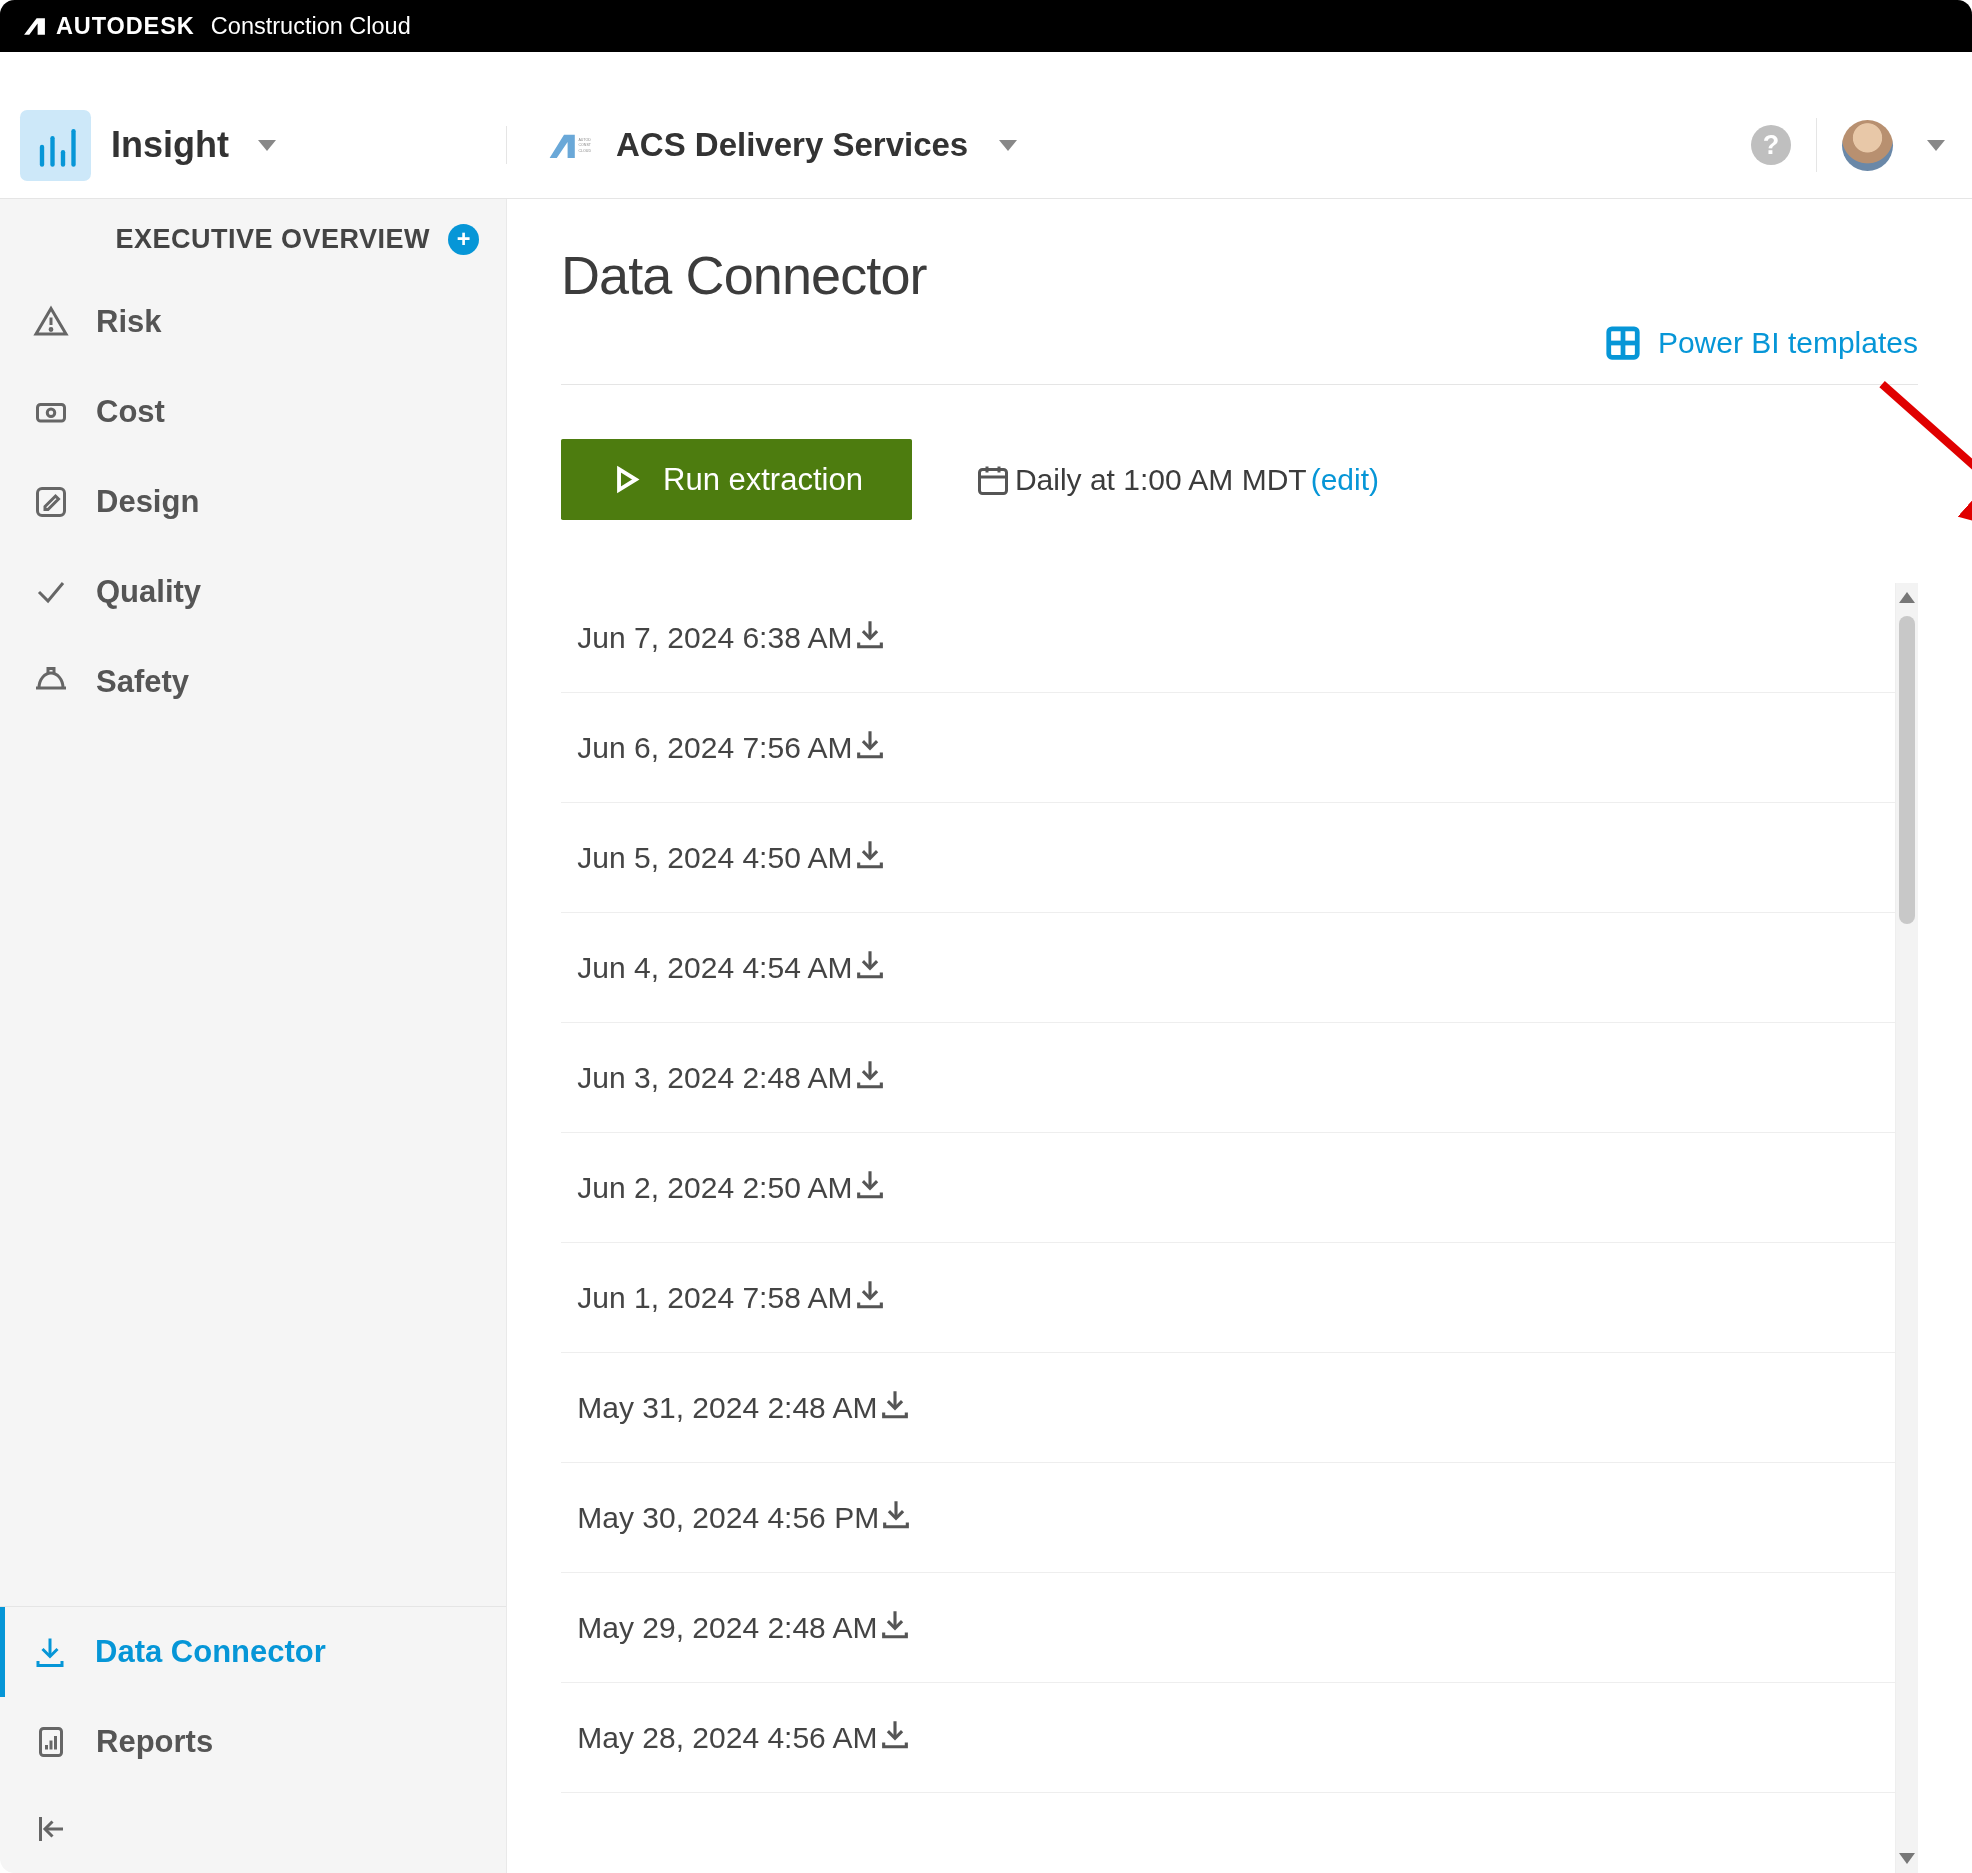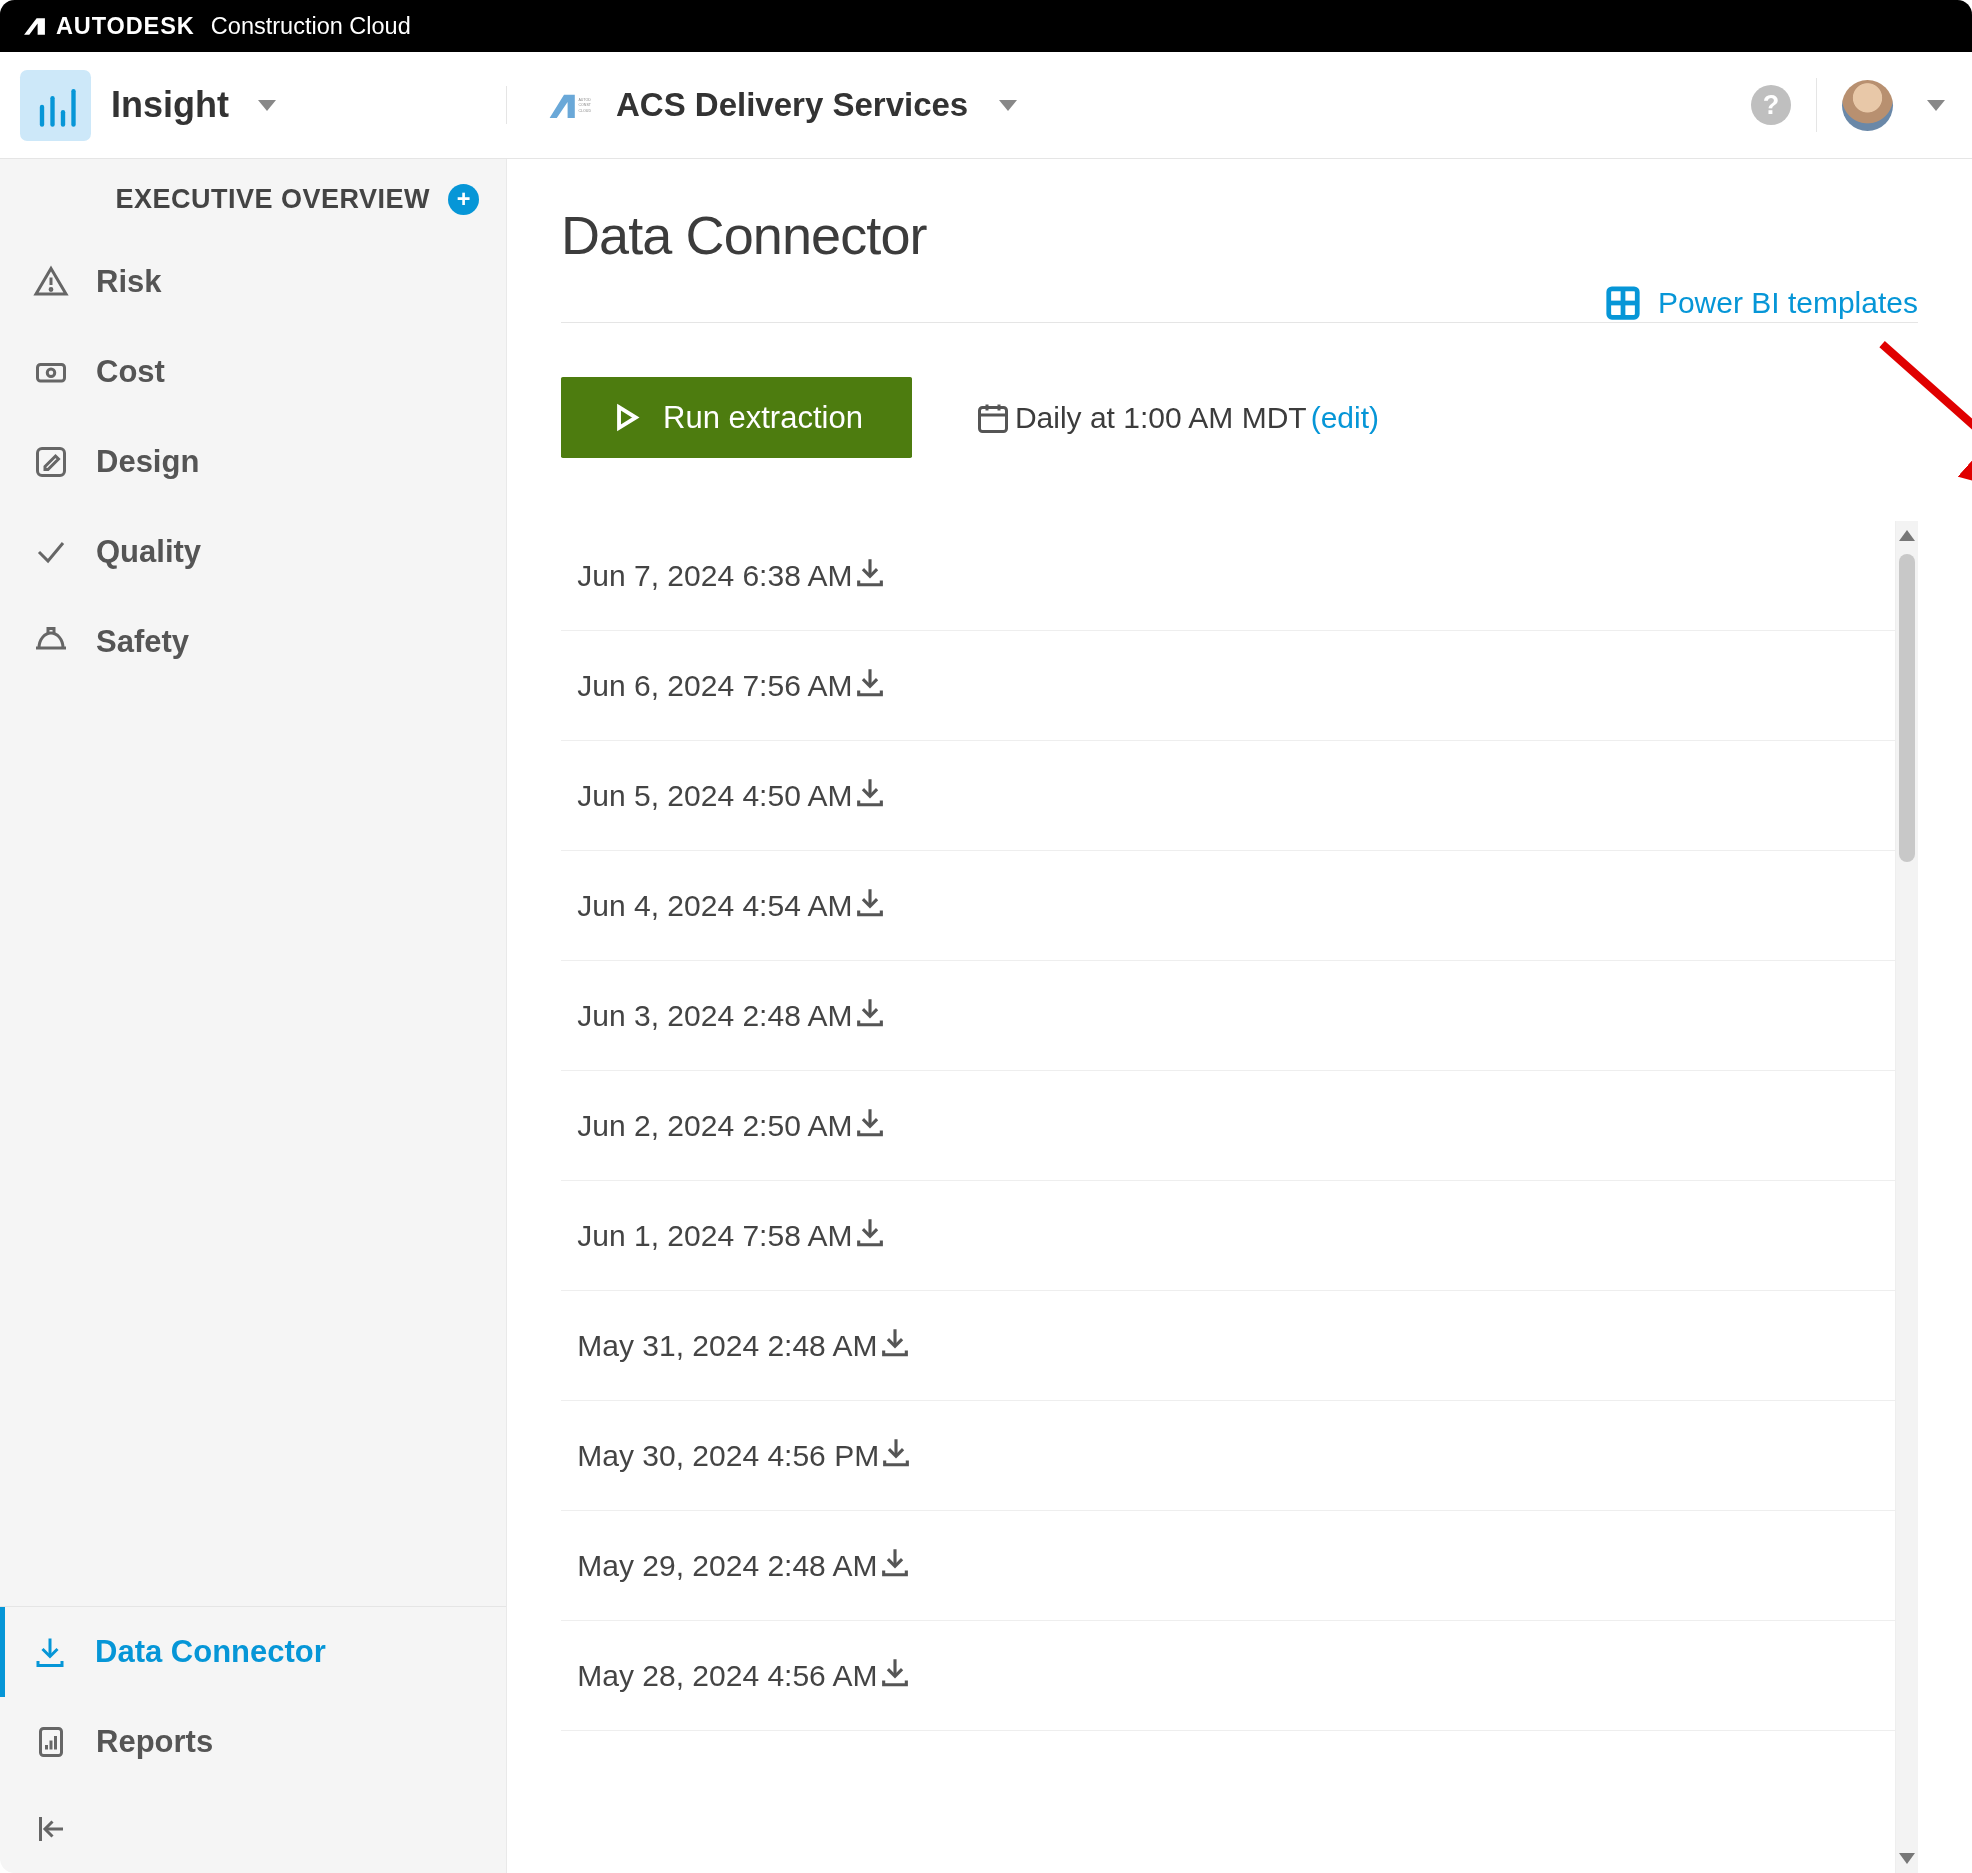--- a/index.html
+++ b/index.html
@@ -7,21 +7,21 @@
   .app { width: 100%; height: 100%; display: flex; flex-direction: column; border-radius: 14.5px; overflow: hidden; }
 
   
   .brandbar { background: #000; color: #fff; height: 52px; display: flex; align-items: center; padding: 0 22px; font-size: 23.5px; font-weight: 400; }
   .brandbar .brand-logo { display: inline-flex; align-items: center; gap: 9px; }
   .brandbar .brand-logo svg { width: 25px; height: 25px; }
   .brandbar .brand-strong { font-weight: 700; letter-spacing: 0.9px; }
   .brandbar .brand-light { font-weight: 400; margin-left: 7.2px; }
 
   
-  .header { height: 107px; display: flex; align-items: center; border-bottom: 0.9px solid #e5e5e5; }
+  .header { height: 107px; display: flex; align-items: center; border-bottom: 0.9px solid #e5e5e5; margin-top: 40px; }
   .header-left { width: 507px; display: flex; align-items: center; padding-left: 20px; gap: 20px; position: relative; }
   .header-left::after { content:""; position:absolute; right:0; top:16.3px; bottom:16.3px; width:0.9px; background:#e5e5e5; }
   .app-icon-box { width: 71px; height: 71px; background: #cde8f9; border-radius: 7.2px; display:flex; align-items:flex-end; justify-content:center; padding-bottom:12.7px; }
   .app-icon-box svg { width: 42px; height: 42px; }
   .app-name { font-size: 36px; font-weight: 600; color: #333; }
   .caret { width:0;height:0;border-left:9px solid transparent;border-right:9px solid transparent;border-top:11px solid #888; margin-left:9px; }
   .header-mid { flex:1; display:flex; align-items:center; padding-left:36px; gap:22px; }
   .acc-badge { width:51px; height:36px; display:flex; align-items:center; justify-content:center; }
   .acc-badge svg { width:45px; height:33px; }
   .project-name { font-size: 33px; font-weight: 600; color: #333; }
@@ -42,21 +42,21 @@
   .sidebar-spacer { flex:1; }
   .sidebar-bottom { border-top:0.9px solid #e5e5e5; }
   .nav-item.active { color:#0696d7; border-left:5.4px solid #0696d7; padding-left:27px; background:#f5f5f5; }
   .nav-item.active svg { stroke:#0696d7; }
   .collapse-row { padding:23.5px 33px; }
   .collapse-row svg { width:36px; height:36px; stroke:#666; fill:none; stroke-width:2; }
 
   
   .main { flex:1; position:relative; padding: 45px 54px 0 54px; display:flex; flex-direction:column; min-width:0; }
   .page-title { font-size:54px; font-weight:400; color:#3c3c3c; letter-spacing:-0.9px; }
-  .page-top { display:flex; align-items:flex-end; justify-content:space-between; border-bottom:0.9px solid #e5e5e5; margin-top:18px; }
+  .page-top { display:flex; align-items:flex-end; justify-content:space-between; border-bottom:0.9px solid #e5e5e5; padding-bottom:22px; margin-top:18px; }
   .powerbi-link { display:flex; align-items:center; gap:16.3px; color:#0696d7; font-size:30px; font-weight:400; cursor:pointer; }
   .powerbi-link svg { width:38px; height:38px; stroke:#0696d7; fill:none; stroke-width:3; }
 
   .action-row { display:flex; align-items:center; gap:63px; margin-top:54px; }
   .run-btn { background:#4d7c0f; color:#fff; border:none; height:81px; padding:0 49px; font-size:31px; font-weight:400; display:flex; align-items:center; gap:22px; cursor:pointer; border-radius:1.8px; }
   .run-btn svg { width:31px; height:31px; stroke:#fff; fill:none; stroke-width:3; }
   .schedule { display:flex; align-items:center; gap:4px; font-size:30px; color:#3c3c3c; }
   .schedule svg { width:36px; height:36px; stroke:#555; fill:none; stroke-width:2; }
   .edit-link { color:#0696d7; cursor:pointer; }
 

